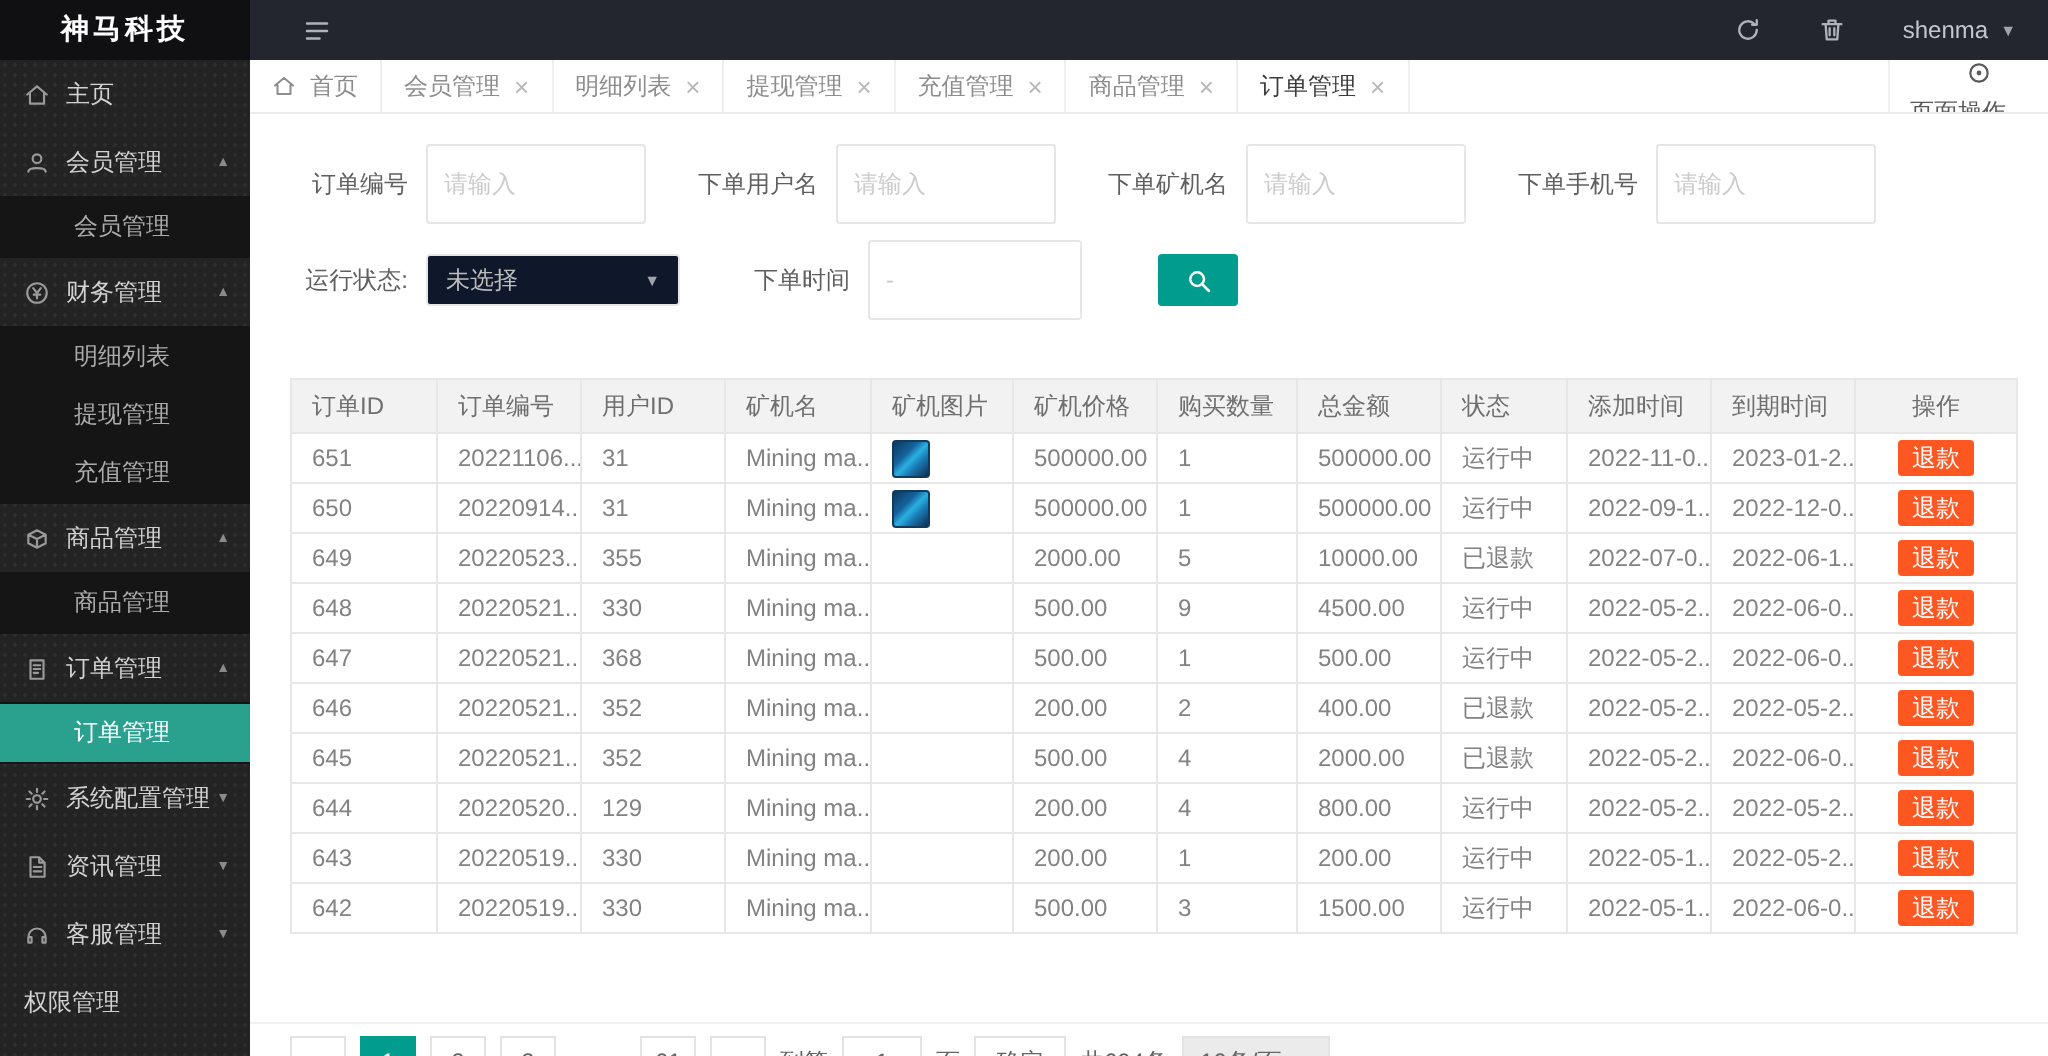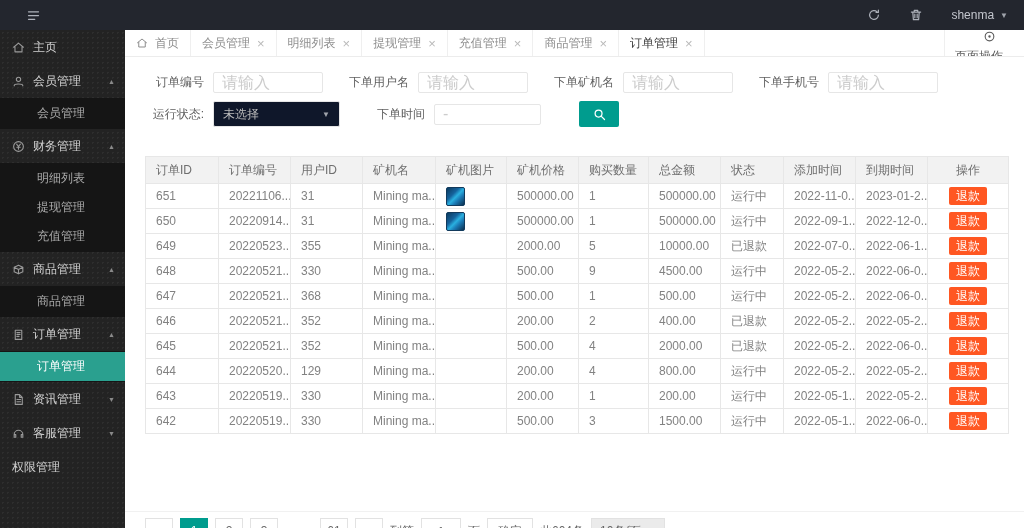--- a/index.html
+++ b/index.html
@@ -43,22 +43,22 @@
   .tab-x { color:#b9b9b9; font-size:13px; line-height:1; cursor:pointer; }
   .tab-action { margin-left:auto; flex-shrink:0; display:flex; gap:5px;
                 border-left:1px solid #efefef; padding:0 0 0 10px; color:#595959;
                 width:80px; overflow:hidden; white-space:nowrap; cursor:pointer;flex-direction:column; }
 
   
   .content { padding:15px 15px 0 20px; }
   .frow { display:flex; align-items:center; margin-bottom:8px; }
   .fgroup { display:flex; align-items:center; margin-right:26px; }
   .flabel { min-width:68px; text-align:right; padding-right:9px; color:#5f5f5f; white-space:nowrap; }
-  .finput { width:110px; height:21px; border:1px solid #e6e6e6; border-radius:2px; padding:0 8px;
-            font-size:16px; color:#666; background:#fff; outline:none; }
+  .finput { width:110px; height:40px; border:1px solid #e6e6e6; border-radius:2px; padding:0 8px;
+            font-size:12px; color:#666; background:#fff; outline:none; }
   .finput::placeholder { color:#ccc; }
   .fselect { width:127px; height:26px; border:1px solid #e6e6e6; border-radius:2px; display:flex;
              align-items:center; padding:0 9px; color:#bcbcbc; cursor:pointer; background:#0f172a; }
   .fselect .caret-sm { margin-left:auto; }
   .ftime { width:107px; color:#bcbcbc; }
   .search-btn { width:40px; height:26px; background:#009C8E; border:none; border-radius:2px; color:#fff;
                 display:flex; align-items:center; justify-content:center; margin-left:12px; cursor:pointer; }
 
   
   table { border-collapse:collapse; table-layout:fixed; width:100%; margin-top:29px; }
@@ -85,20 +85,21 @@
   .pg-select { height:26px; background:#ebebeb; border:1px solid #e2e2e2; display:flex; align-items:center;
                gap:7px; padding:0 8px; color:#666; cursor:pointer; }
   .pg-text { color:#666; }
 </style>
 </head>
 <body>
 
 <div class="page">
 
   <div class="topbar">
+    <div class="logo">神马科技</div>
     <div class="topbar-main">
       <span class="ic tb-icon" id="i-menu">
           <svg viewBox="0 0 24 24" width="15" height="15" fill="none" stroke="currentColor" stroke-width="2" stroke-linecap="round" stroke-linejoin="round">
             <path d="M4 6h16M4 12h16M4 18h10"></path>
           </svg>
         </span>
       <div class="tb-right">
         <span class="ic tb-icon" id="i-refresh">
             <svg viewBox="0 0 24 24" width="14" height="14" fill="none" stroke="currentColor" stroke-width="2" stroke-linecap="round" stroke-linejoin="round">
               <path d="M19.5 12a7.5 7.5 0 1 1-2.2-5.3M19.5 3.5v4h-4"></path>
@@ -169,20 +170,29 @@
           <span class="ic">
             <svg viewBox="0 0 24 24" width="13" height="13" fill="none" stroke="currentColor" stroke-width="2" stroke-linecap="round" stroke-linejoin="round">
               <path d="M6 4h12v17H6ZM9 8.5h6M9 12h6M9 15.5h4"></path>
             </svg>
           </span>
           <span class="side-label">订单管理</span>
           <span class="side-arrow">▲</span>
         </div>
         <div class="side-sub">
           <div class="side-sub-item active">订单管理</div>
+        </div>
+        <div class="side-item">
+          <span class="ic">
+            <svg viewBox="0 0 24 24" width="13" height="13" fill="none" stroke="currentColor" stroke-width="2" stroke-linecap="round" stroke-linejoin="round">
+              <path d="M12 15.5a3.5 3.5 0 1 0 0-7 3.5 3.5 0 0 0 0 7ZM12 2.5v3M12 18.5v3M2.5 12h3M18.5 12h3M5 5l2.1 2.1M16.9 16.9 19 19M19 5l-2.1 2.1M7.1 16.9 5 19"></path>
+            </svg>
+          </span>
+          <span class="side-label">系统配置管理</span>
+          <span class="side-arrow">▼</span>
         </div>
         <div class="side-item">
           <span class="ic">
             <svg viewBox="0 0 24 24" width="13" height="13" fill="none" stroke="currentColor" stroke-width="2" stroke-linecap="round" stroke-linejoin="round">
               <path d="M6 3h8l5 5v13H6ZM14 3v5h5M9 12h7M9 16h7"></path>
             </svg>
           </span>
           <span class="side-label">资讯管理</span>
           <span class="side-arrow">▼</span>
         </div>

